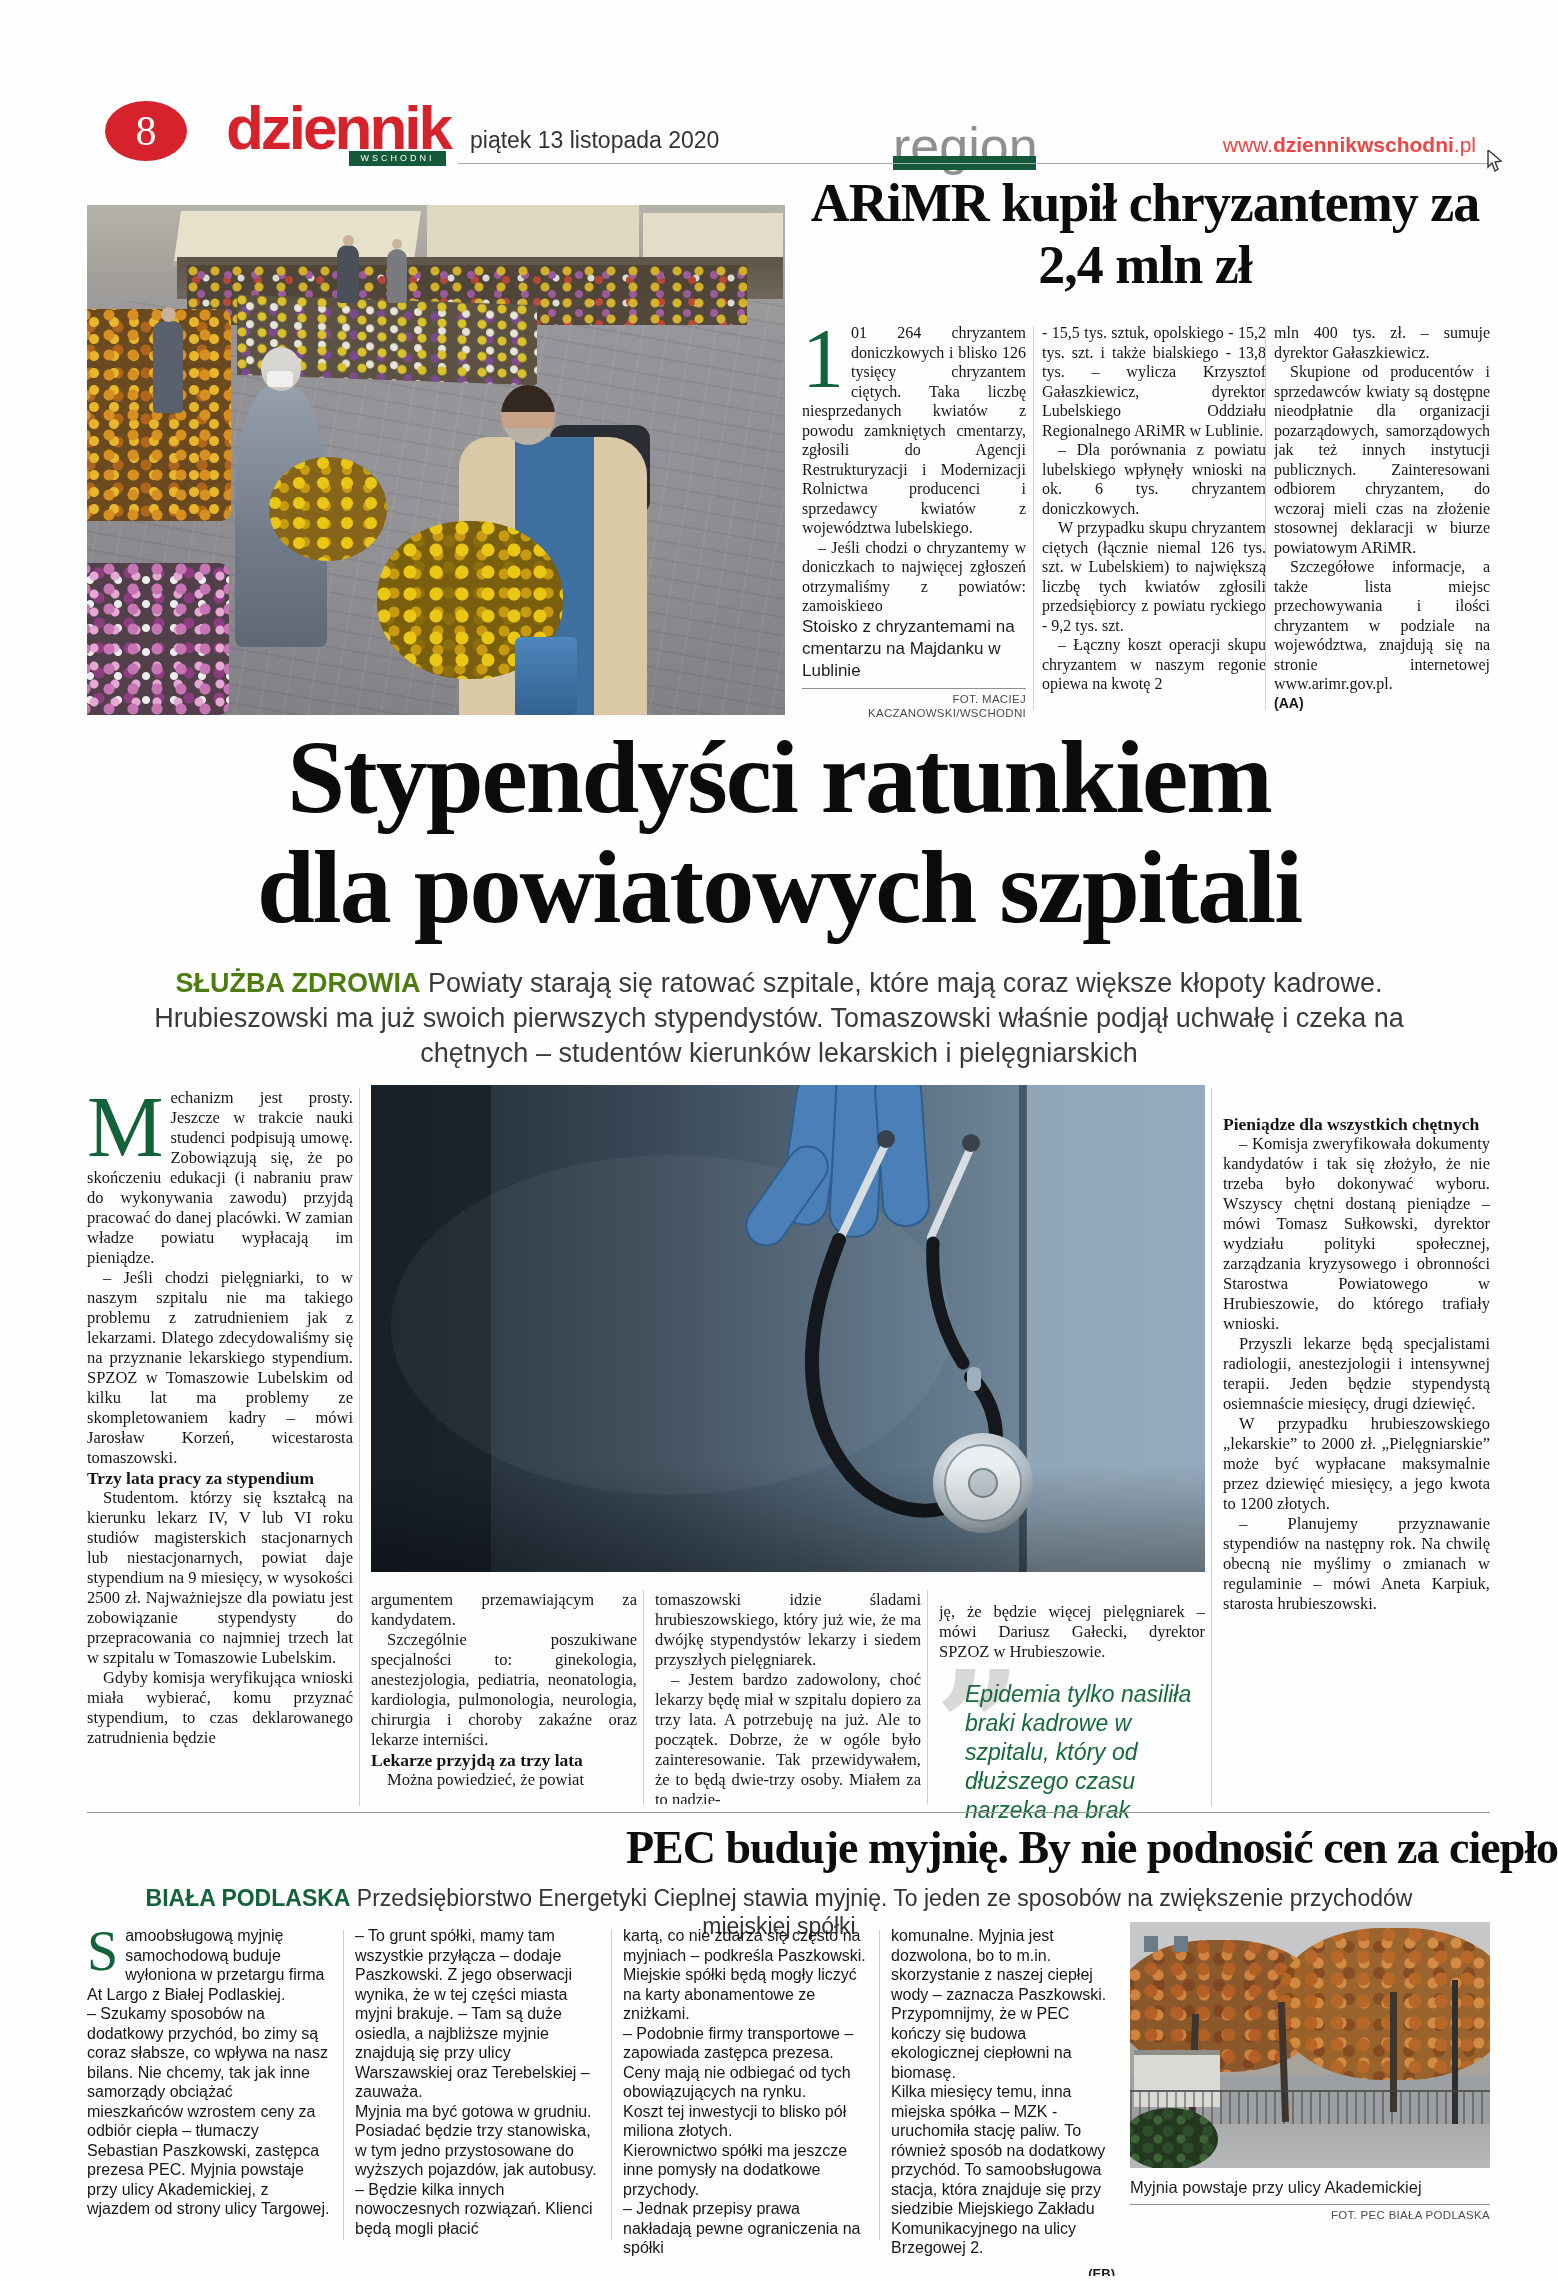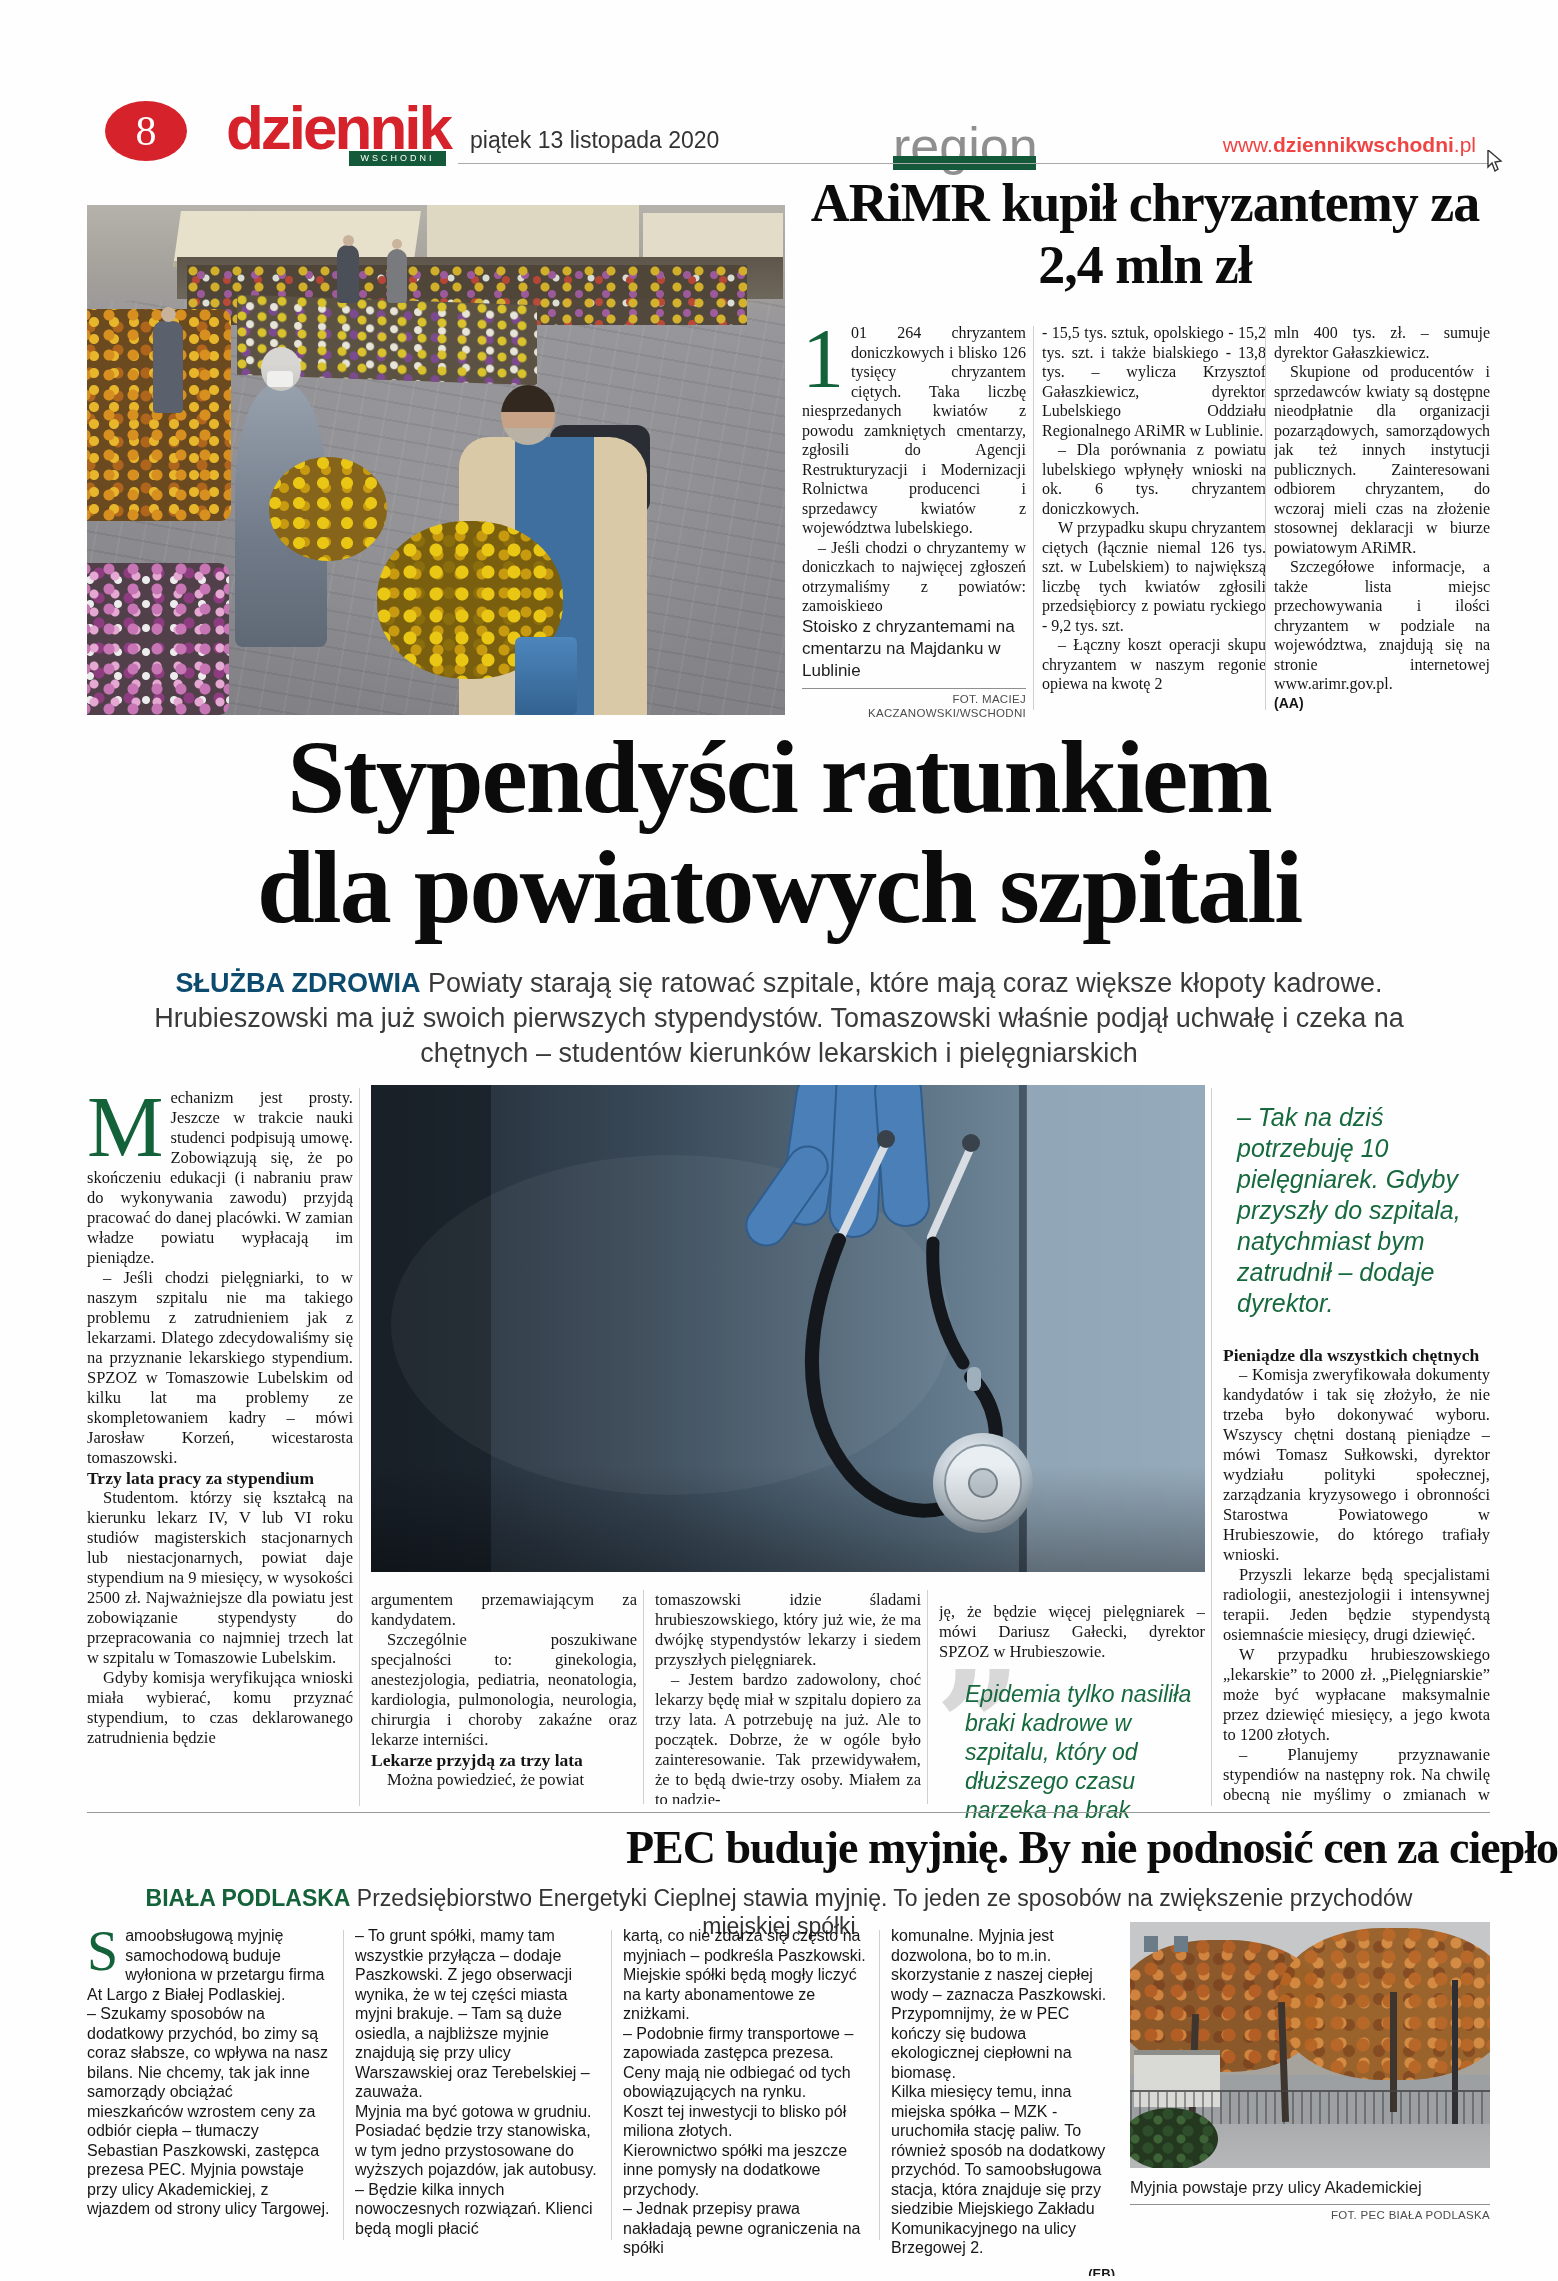--- a/index.html
+++ b/index.html
@@ -38,21 +38,21 @@
   .caption{font-family:"Liberation Sans",sans-serif;font-size:17px;line-height:22px;color:#1d1d1d;text-align:left;}
   .credit-rule{height:1px;background:#8f8f8f;margin:6px 0 3px 0;}
   .credit{font-family:"Liberation Sans",sans-serif;font-size:11.5px;line-height:14px;color:#4c4c4c;text-align:right;letter-spacing:.3px;}
   .byline-left{font-weight:bold;font-family:"Liberation Sans",sans-serif;font-size:14px;margin-top:2px;}
 
   
   .bighead{left:0;top:722px;width:1558px;text-align:center;font-weight:bold;color:#0b0b0b;
            font-size:104px;line-height:110px;letter-spacing:-2px;}
   .lede{left:104px;top:966px;width:1350px;text-align:center;font-family:"Liberation Sans",sans-serif;
         font-size:27px;line-height:35px;color:#3a3a3a;}
-  .lede .tag{color:#0c4a6e;font-weight:bold;}
+  .lede .tag{color:#4d7c0f;font-weight:bold;}
   .m-col{font-size:16.5px;line-height:20px;}
   .m-drop{font-size:86px;line-height:78px;}
   .greenquote{font-family:"Liberation Sans",sans-serif;font-style:italic;color:#15693c;text-align:left;}
   .q5{font-size:25px;line-height:31px;padding-left:14px;}
   .pullq{font-size:23px;line-height:29px;}
   .qmarks{position:absolute;left:-4px;top:-30px;font-family:"DejaVu Serif",serif;font-weight:bold;
           font-size:150px;color:#d8d8d8;line-height:150px;}
   .byline-right{font-family:"Liberation Sans",sans-serif;font-weight:bold;font-size:13px;text-align:right;margin-top:6px;}
 
   
@@ -295,21 +295,20 @@
   <div class="abs bodytext justify m-col" style="left:939px;top:1602px;width:266px;height:216px;overflow:hidden;">
     <p>ję, że będzie więcej pielęgniarek – mówi Dariusz Gałecki, dyrektor SPZOZ w Hrubieszowie.</p>
     <div style="position:relative;margin-top:18px;">
       <span class="qmarks">”</span>
       <div class="greenquote pullq" style="position:relative;padding-left:26px;">Epidemia tylko nasiliła braki kadrowe w szpitalu, który od dłuższego czasu narzeka na brak pracowników.</div>
     </div>
   </div>
   <div class="abs colrule" style="left:1211px;top:1088px;height:718px;"></div>
 
   <div class="abs bodytext justify m-col" style="left:1223px;top:1088px;width:267px;height:720px;overflow:hidden;">
-    <div class="greenquote q5" style="margin-top:14px;">– Tak na dziś potrzebuję 10 pielęgniarek. Gdyby przyszły do szpitala, natychmiast bym zatrudnił – dodaje dyrektor.</div>
     <p class="subhead" style="margin-top:26px;">Pieniądze dla wszystkich chętnych</p>
     <p class="ind">– Komisja zweryfikowała dokumenty kandydatów i tak się złożyło, że nie trzeba było dokonywać wyboru. Wszyscy chętni dostaną pieniądze – mówi Tomasz Sułkowski, dyrektor wydziału polityki społecznej, zarządzania kryzysowego i obronności Starostwa Powiatowego w Hrubieszowie, do którego trafiały wnioski.</p>
     <p class="ind">Przyszli lekarze będą specjalistami radiologii, anestezjologii i intensywnej terapii. Jeden będzie stypendystą osiemnaście miesięcy, drugi dziewięć.</p>
     <p class="ind">W przypadku hrubieszowskiego „lekarskie” to 2000 zł. „Pielęgniarskie” może być wypłacane maksymalnie przez dziewięć miesięcy, a jego kwota to 1200 złotych.</p>
     <p class="ind">– Planujemy przyznawanie stypendiów na następny rok. Na chwilę obecną nie myślimy o zmianach w regulaminie – mówi Aneta Karpiuk, starosta hrubieszowski.</p>
 
   </div>
 
   <div class="abs divider"></div>
   <div class="abs p-headline">PEC buduje myjnię. By nie podnosić cen za ciepło</div>

